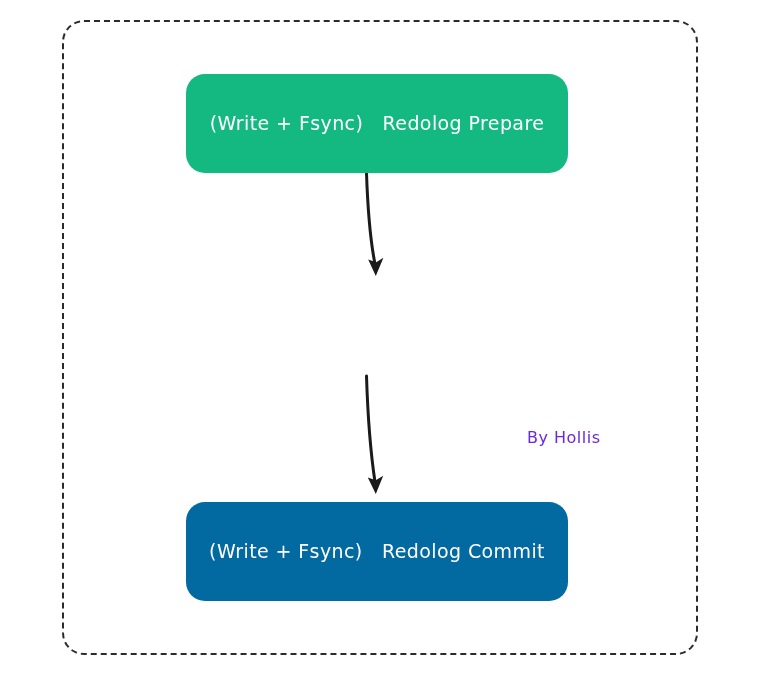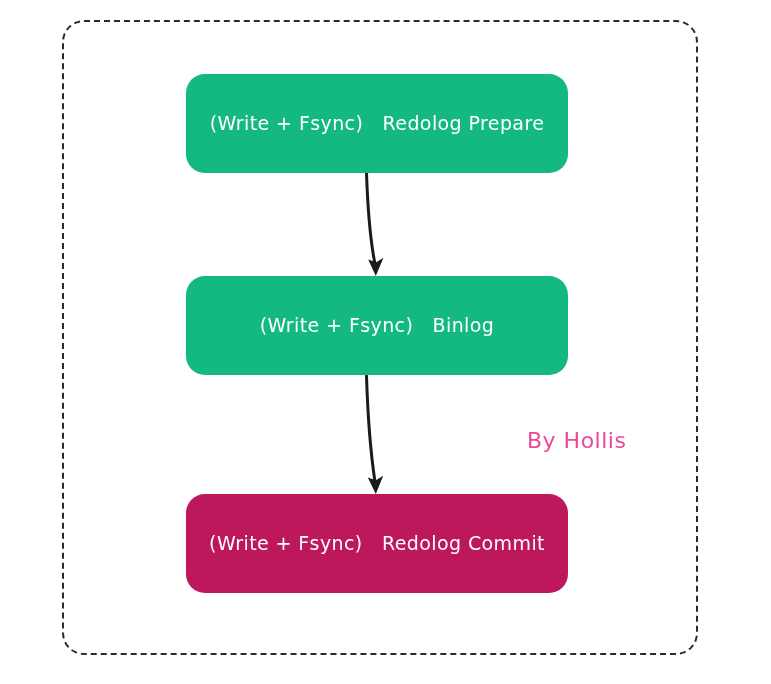--- a/index.html
+++ b/index.html
@@ -61,23 +61,23 @@
     white-space: pre;
     text-align: center;
     line-height: 1.2;
   }
 
   
   .attribution {
     position: absolute;
     left: 527px;
     top: 428px;
-    color: #ec4899;
+    color: #6d28d9;
     font-family: "DejaVu Sans", sans-serif;
-    font-size: 22px;
+    font-size: 16px;
     letter-spacing: 0.5px;
     white-space: pre;
   }
 
   
   .arrows {
     position: absolute;
     left: 0;
     top: 0;
     width: 771px;
@@ -102,23 +102,20 @@
     <g>
       <path d="M 366.5 376 C 367.6 411, 370.2 450, 375 482" stroke="#1a1a1a" stroke-width="3" fill="none" stroke-linecap="round"></path>
       <path d="M 375.8 494 L 367.8 477.5 L 375.8 480.2 L 383.2 475.8 Z" fill="#1a1a1a"></path>
     </g>
   </svg>
 
   <div class="node node-1" style="background:#14b981;">
     <span class="node-label">(Write + Fsync)   Redolog Prepare</span>
   </div>
 
-  <div class="node node-2" style="background:#14b981;">
-    <span class="node-label">(Write + Fsync)   Binlog</span>
-  </div>
 
-  <div class="node node-3" style="background:#be185d;">
+  <div class="node node-3" style="background:#0369a1;margin-top:8px;">
     <span class="node-label">(Write + Fsync)   Redolog Commit</span>
   </div>
 
   <div class="attribution">By Hollis</div>
 
 </div>
 
 </body></html>

